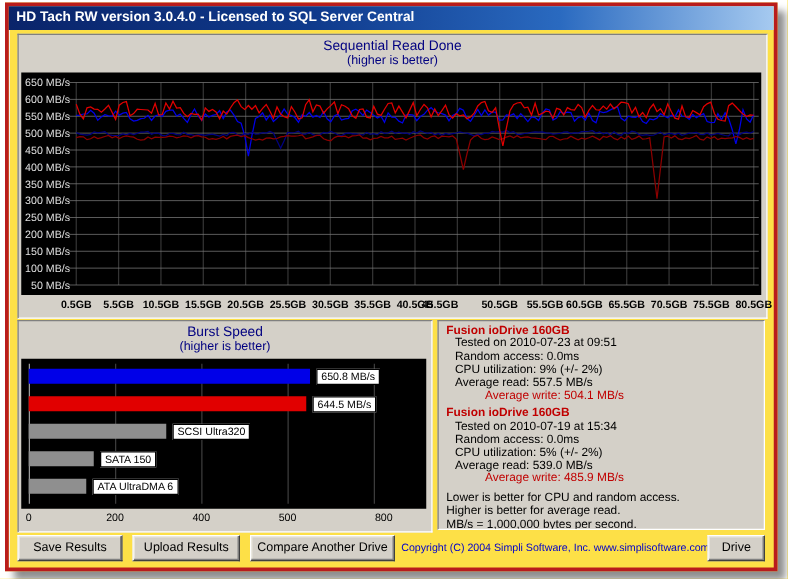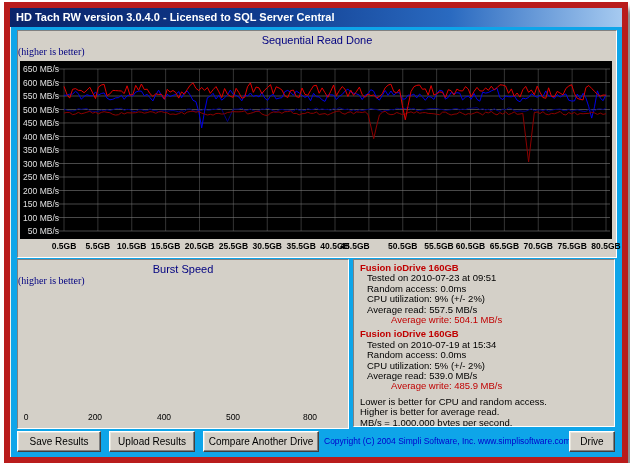--- a/index.html
+++ b/index.html
@@ -2,32 +2,32 @@
 <html><head>
 <meta charset="utf-8">
 <style>
   html,body{margin:0;padding:0;}
   body{
     width:630px;height:463px;background:#ffffff;position:relative;overflow:hidden;
     font-family:"Liberation Sans",sans-serif;color:#000;
   }
   #window{
     position:absolute;left:4px;top:2px;width:612px;height:449px;
-    background:#0ea5e9;border:6px solid #b91c1c;
+    background:#fde047;border:3px solid #b91c1c;
     box-shadow:7px 7px 6px rgba(0,0,0,0.45), inset 1px 1px 0 #f3f1ea;
   }
   #titlebar{
     height:19px;line-height:19px;padding-left:6px;
     background:linear-gradient(90deg,#0a246a 0%,#0f3a8c 40%,#2a6ac0 72%,#a6caf0 100%);
     color:#fff;font-size:11px;font-weight:bold;white-space:nowrap;overflow:hidden;
   }
   #client{position:absolute;left:0;top:19px;right:0;bottom:0;}
   .sunken{border:1px solid;border-color:#808080 #ffffff #ffffff #808080;background:#d4d0c8;}
   .chart-title{color:#000080;font-size:11px;text-align:center;margin-top:3px;line-height:12px;}
-  .chart-sub{color:#000080;font-size:10px;line-height:12px;font-family:Liberation Serif, serif;}
+  .chart-sub{color:#000080;font-size:10px;text-align:center;line-height:12px;}
 
   
   #seq-panel{position:absolute;left:7px;top:3px;width:598px;height:226px;}
   #seq-plot{position:absolute;left:2px;top:30px;width:592px;height:178px;background:#000;}
   #seq-x{position:absolute;left:2px;top:210px;width:592px;height:13px;font-size:8.5px;color:#000;font-weight:bold;}
   #seq-x .xt{position:absolute;top:0;transform:translateX(-50%);white-space:nowrap;}
 
   
   #burst-panel{position:absolute;left:7px;top:232px;width:330px;height:168px;}
   #burst-plot{position:absolute;left:2px;top:30px;width:324px;height:120px;background:#000;}
@@ -148,20 +148,37 @@
           <div class="xt" style="left: 484.375px;">65.5GB</div>
           <div class="xt" style="left: 518.25px;">70.5GB</div>
           <div class="xt" style="left: 552.125px;">75.5GB</div>
           <div class="xt" style="left: 586px;">80.5GB</div>
         </div>
     </div>
 
     <div id="burst-panel" class="sunken">
       <div class="chart-title">Burst Speed</div>
       <div class="chart-sub">(higher is better)</div>
+      <div id="burst-plot">
+          <div class="vline" style="left: 6px; background: rgb(154, 154, 154);"></div>
+          <div class="vline" style="left: 75px;"></div>
+          <div class="vline" style="left: 144px;"></div>
+          <div class="vline" style="left: 213px;"></div>
+          <div class="vline" style="left: 282px;"></div>
+          <div class="bar" style="left: 6px; top: 8px; width: 225px; background: rgb(0, 0, 232);"></div>
+          <div class="bar-label" style="left: 236px; top: 8px;">650.8 MB/s</div>
+          <div class="bar" style="left: 6px; top: 30px; width: 222px; background: rgb(225, 0, 0);"></div>
+          <div class="bar-label" style="left: 233px; top: 30px;">644.5 MB/s</div>
+          <div class="bar" style="left: 6px; top: 52px; width: 110px; background: rgb(143, 143, 143);"></div>
+          <div class="bar-label" style="left: 121px; top: 52px;">SCSI Ultra320</div>
+          <div class="bar" style="left: 6px; top: 74px; width: 52px; background: rgb(143, 143, 143);"></div>
+          <div class="bar-label" style="left: 63px; top: 74px;">SATA 150</div>
+          <div class="bar" style="left: 6px; top: 96px; width: 46px; background: rgb(143, 143, 143);"></div>
+          <div class="bar-label" style="left: 57px; top: 96px;">ATA UltraDMA 6</div>
+        </div>
       <div id="burst-x">
           <div class="xt" style="left: 6px;">0</div>
           <div class="xt" style="left: 75px;">200</div>
           <div class="xt" style="left: 144px;">400</div>
           <div class="xt" style="left: 213px;">500</div>
           <div class="xt" style="left: 282px; padding-left: 16px;">800</div>
         </div>
     </div>
 
     <div id="info-panel" class="sunken">

